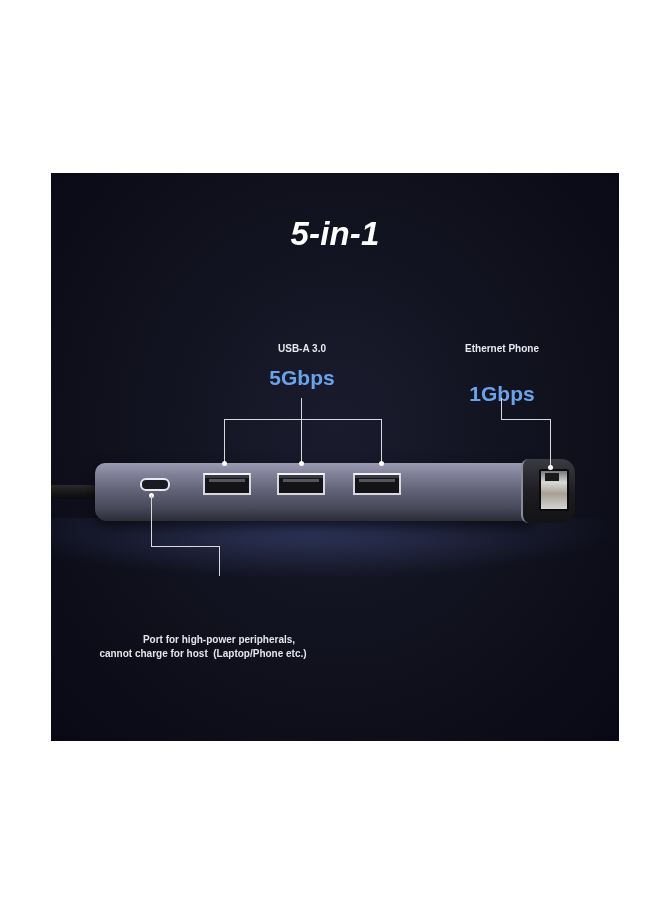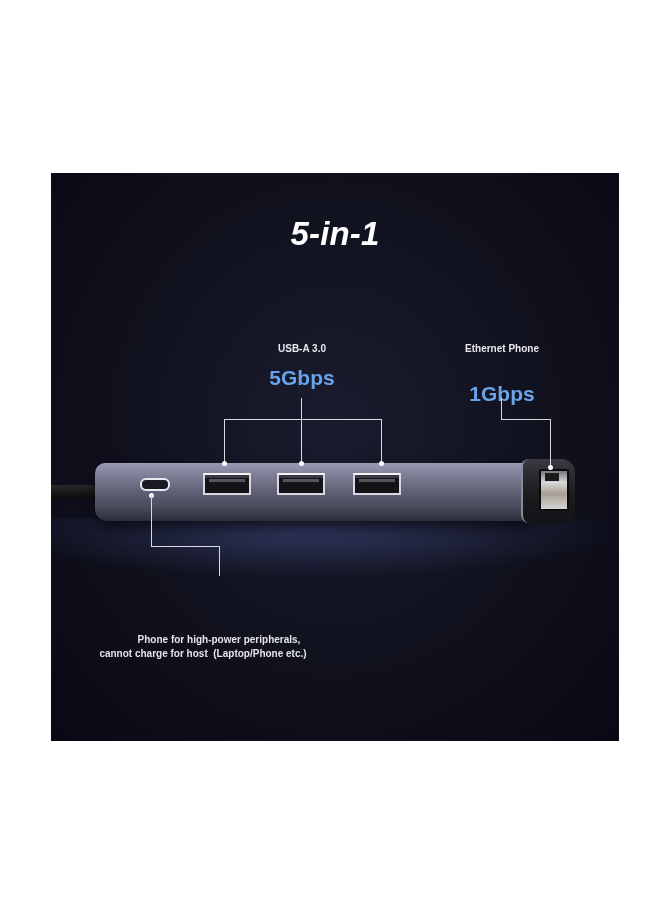--- a/index.html
+++ b/index.html
@@ -113,15 +113,15 @@
   <div class="line" style="left:450px; top:225px; width:1px; height:22px;"></div>
   <div class="line" style="left:450px; top:246px; width:49px; height:1px;"></div>
   <div class="line" style="left:499px; top:246px; width:1px; height:48px;"></div>
   <div class="dot" style="left:497px; top:292px;"></div>
 
   <div class="dot" style="left:98px; top:320px;"></div>
   <div class="line" style="left:100px; top:322px; width:1px; height:51px;"></div>
   <div class="line" style="left:100px; top:373px; width:68px; height:1px;"></div>
   <div class="line" style="left:168px; top:373px; width:1px; height:30px;"></div>
 
-  <div class="note" style="left:60px; top:460px; width:216px;">Phone for high-power peripherals,</div>
+  <div class="note" style="left:60px; top:460px; width:216px;">Port for high-power peripherals,</div>
   <div class="note" style="left:24px; top:474px; width:256px;">cannot charge for host&nbsp;&nbsp;(Laptop/Phone etc.)</div>
 </div>
 
 </body></html>

